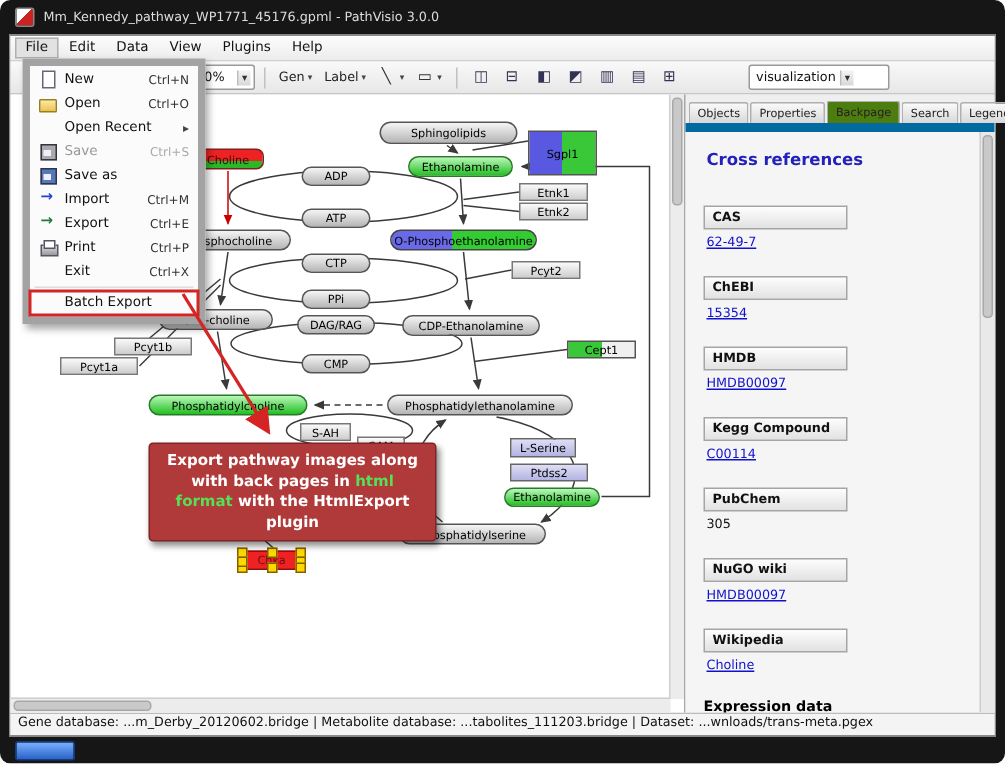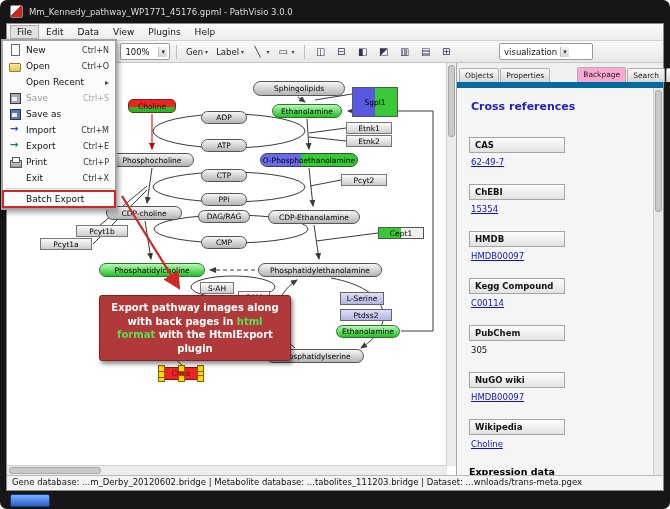--- a/index.html
+++ b/index.html
@@ -84,36 +84,36 @@
   
   .vscroll{position:absolute;right:0;top:0;bottom:9px;width:9px;background:#ececec;border-left:1px solid #cfcfcf;z-index:20;}
   .vscroll .thumb{position:absolute;left:1px;right:1px;top:2px;height:70px;background:#c9c9c9;border:1px solid #a8a8a8;border-radius:3px;}
   .hscroll{position:absolute;left:0;right:9px;bottom:0;height:9px;background:#ececec;border-top:1px solid #cfcfcf;z-index:20;}
   .hscroll .thumbh{position:absolute;top:1px;bottom:1px;left:2px;width:90px;background:#c9c9c9;border:1px solid #a8a8a8;border-radius:3px;}
 
   
   #sidepanel{flex:1;background:#efefef;border-left:1px solid #a8a8a8;display:flex;flex-direction:column;min-width:0;}
   #side-tabs{display:flex;align-items:flex-end;height:17px;padding:2px 0 0 2px;flex:0 0 17px;}
   .tab{font-size:7.5px;color:#222;padding:2px 5px;border:1px solid #b0b0b0;border-bottom:none;background:linear-gradient(#fafafa,#d8d8d8);margin-right:1px;border-radius:2px 2px 0 0;}
-  .tab.active{background:#f9a8d4;padding-bottom:3px;margin-left:26px;}
+  .tab.active{background:#4d7c0f;padding-bottom:3px;}
   #side-content{flex:1;background:#f5f5f5;border-top:6px solid #0369a1;position:relative;padding:8px 14px 6px 12px;overflow:hidden;}
   #xref-title{color:var(--title-blue,#2222bb);font-weight:bold;font-size:11px;margin:4px 0 24px 2px;}
   .xref{margin-bottom:17px;}
   .xref-header{width:96px;box-sizing:border-box;font-size:8.5px;font-weight:bold;color:#111;padding:2px 5px;background:linear-gradient(#fdfdfd,#e2e2e2);border:1px solid #a5a5a5;margin-bottom:4px;}
   .xref-link{display:block;color:var(--link-blue,#1111cc);text-decoration:underline;font-size:8.5px;margin-left:2px;}
   .xref-value{display:block;color:#111;font-size:8.5px;margin-left:2px;}
   #xref-footer{font-weight:bold;font-size:9.5px;color:#000;margin-top:6px;}
   .pscroll{position:absolute;right:0;top:0;bottom:0;width:9px;background:#e9e9e9;border-left:1px solid #cfcfcf;}
   .pscroll .thumb{position:absolute;left:1px;right:1px;top:2px;height:120px;background:#c9c9c9;border:1px solid #a8a8a8;border-radius:3px;}
 
   
   #statusbar{flex:0 0 13px;background:#f4f4f4;border-top:1px solid #bbb;font-size:8.5px;color:#111;padding:1px 5px 0;white-space:nowrap;overflow:hidden;}
 
   
-  #file-menu{position:absolute;left:1px;top:39px;width:112px;background:#fbfbfb;border:2px solid #a3a3a3;box-shadow:2px 3px 5px rgba(0,0,0,.35);z-index:60;padding:1px 0;}
+  #file-menu{position:absolute;left:15px;top:39px;width:112px;background:#fbfbfb;border:5px solid #a3a3a3;box-shadow:2px 3px 5px rgba(0,0,0,.35);z-index:60;padding:1px 0;}
   .fm-row{display:flex;align-items:center;gap:5px;padding:2px 6px;font-size:9px;color:#111;}
   .fm-label{white-space:nowrap;}
   .fm-short{margin-left:auto;font-size:8px;color:#333;}
   .fm-short.sub{font-size:8px;color:#444;}
   .fm-row.disabled{color:#999;}
   .fm-row.disabled .fm-short{color:#aaa;}
   .fm-row.boxed{outline:2px solid var(--annotation-red,#d42424);outline-offset:-1px;}
   .menu-sep{height:1px;background:#dcdcdc;margin:2px 3px;}
 
   

